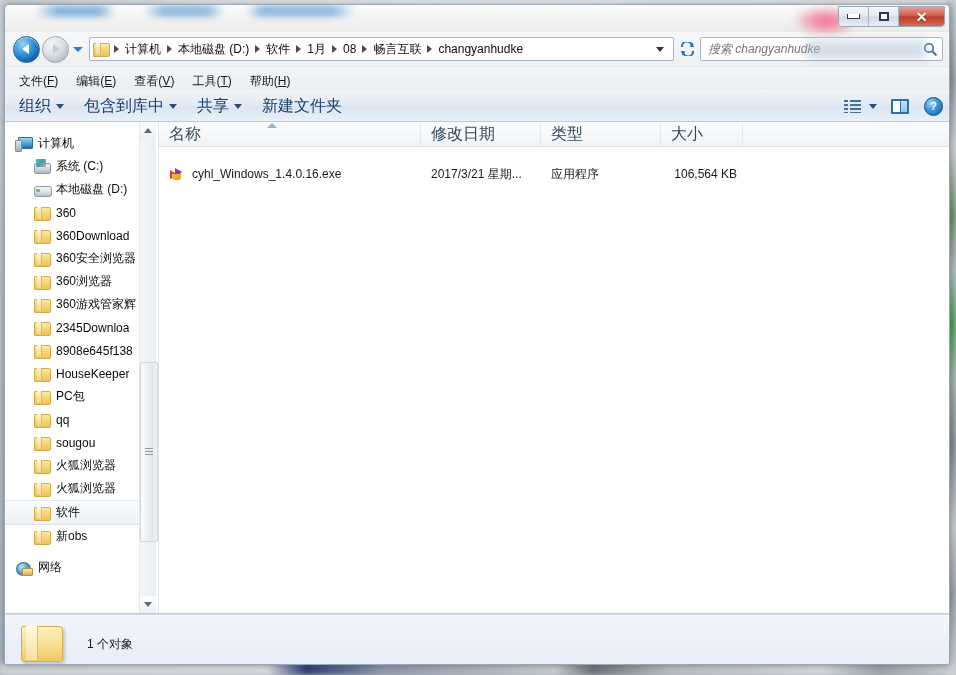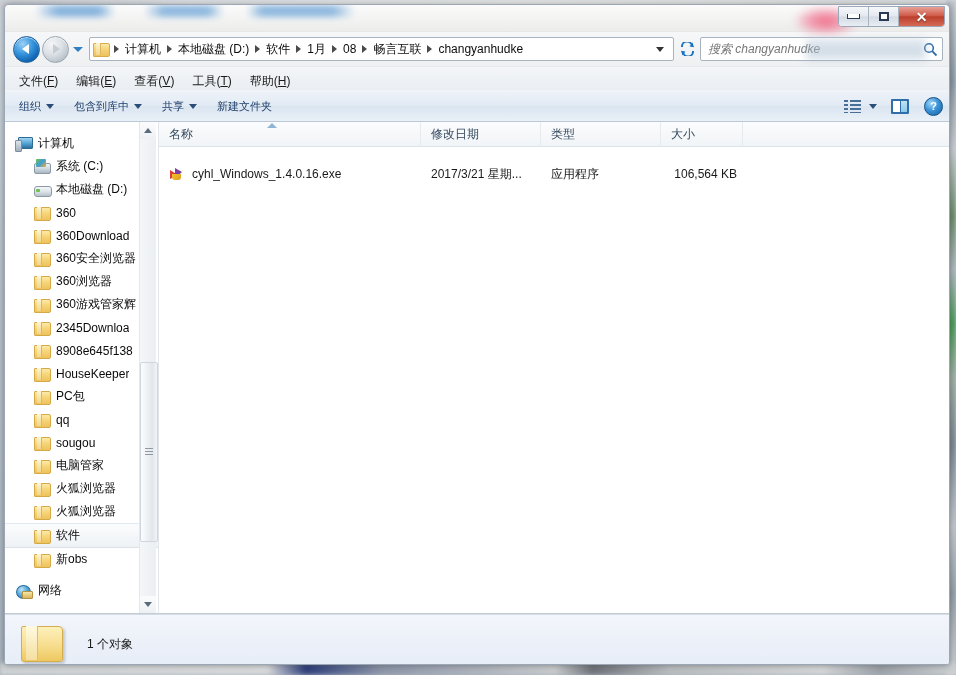--- a/index.html
+++ b/index.html
@@ -220,21 +220,21 @@
 
   
   .toolbar {
     height: 30px; display: flex; align-items: center;
     padding: 0 6px 0 14px;
     background: linear-gradient(180deg,#eef3f9 0%, #e2eaf3 48%, #dbe5f0 52%, #e9f0f8 100%);
     border-top: 1px solid #f2f5f8;
     border-bottom: 1px solid #bcc8d6;
   }
   .tbitem {
-    font-size: 11px; color: #1d3f6b; margin-right: 20px;
+    font-size: 16px; color: #1d3f6b; margin-right: 20px;
     display: flex; align-items: center; white-space: nowrap;
   }
   .tb-caret {
     width: 0; height: 0; margin-left: 5px;
     border-left: 4px solid transparent; border-right: 4px solid transparent;
     border-top: 5px solid #2a4d78;
   }
   .tb-spacer { flex: 1 1 auto; }
   .viewico {
     width: 17px; height: 15px; position: relative; margin-right: 3px;
@@ -379,21 +379,21 @@
 
   
   .filepane { flex: 1 1 auto; background: #fff; position: relative; }
   .colhdr {
     height: 24px; display: flex; align-items: center;
     background: linear-gradient(180deg,#fbfcfd 0%, #f1f4f7 100%);
     border-bottom: 1px solid #dde3ea;
     position: relative;
   }
   .col {
-    font-size: 12px; color: #34495e;
+    font-size: 16px; color: #34495e;
     padding-left: 10px; height: 24px; line-height: 24px;
     border-right: 1px solid #e5eaef;
     box-sizing: border-box; white-space: nowrap; overflow: hidden;
   }
   .sort-ind {
     position: absolute; left: 108px; top: 1px;
     width: 0; height: 0;
     border-left: 5px solid transparent; border-right: 5px solid transparent;
     border-bottom: 5px solid #8fb4d4;
   }
@@ -616,24 +616,20 @@
         <div class="tree-row ind2">
           <span class="ico ico-folder"></span>
           <span class="lbl">qq</span>
         </div>
         <div class="tree-row ind2">
           <span class="ico ico-folder"></span>
           <span class="lbl">sougou</span>
         </div>
         <div class="tree-row ind2">
           <span class="ico ico-folder"></span>
-          <span class="lbl">电脑管家</span>
-        </div>
-        <div class="tree-row ind2">
-          <span class="ico ico-folder"></span>
           <span class="lbl">火狐浏览器</span>
         </div>
         <div class="tree-row ind2">
           <span class="ico ico-folder"></span>
           <span class="lbl">火狐浏览器</span>
         </div>
         <div class="tree-row ind2 selected">
           <span class="ico ico-folder"></span>
           <span class="lbl">软件</span>
         </div>

